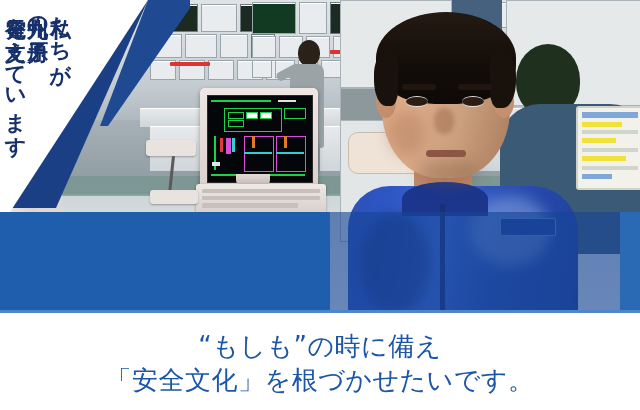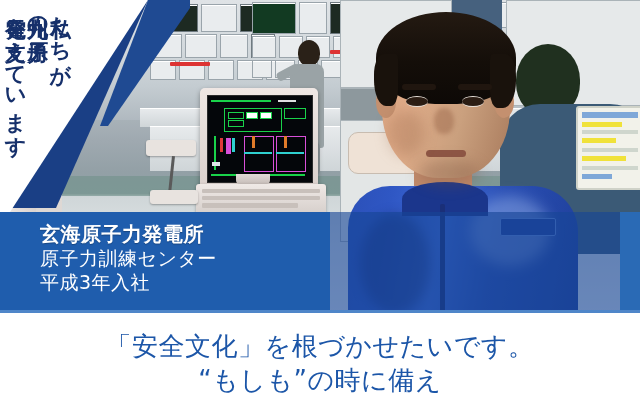--- a/index.html
+++ b/index.html
@@ -339,25 +339,20 @@
     </div>
   </div>
 
   <div class="band">
     <div class="band-left"></div>
     <div class="band-mid"></div>
     <div class="band-right"></div>
   </div>
   <div class="band-under"></div>
 
-  <div class="org">
-    <div class="l1">玄海原子力発電所</div>
-    <div class="l2">原子力訓練センター</div>
-    <div class="l3">平成3年入社</div>
+
+
+  <div class="quote">
+    <div>“もしも”の時に備え</div>
+    <div>「安全文化」を根づかせたいです。</div>
   </div>
 
-
-  <div class="quote">
-    <div>「安全文化」を根づかせたいです。</div>
-    <div>“もしも”の時に備え</div>
-  </div>
-
 </div>
 
 </body></html>

